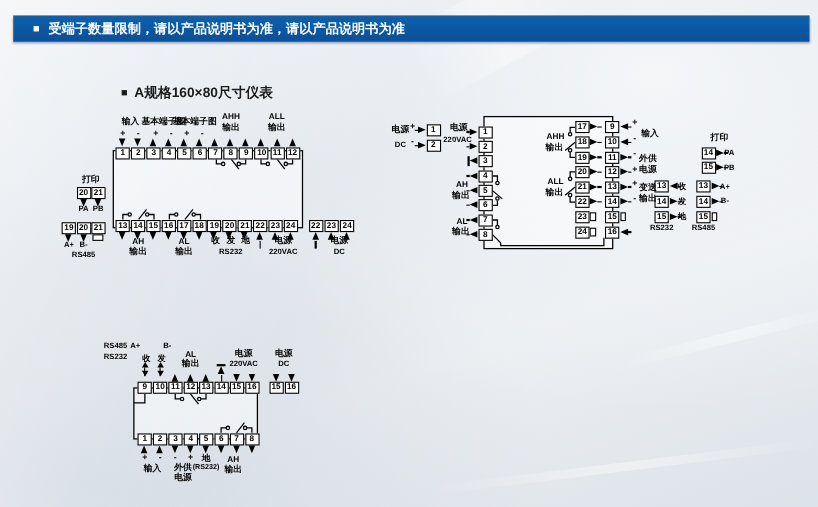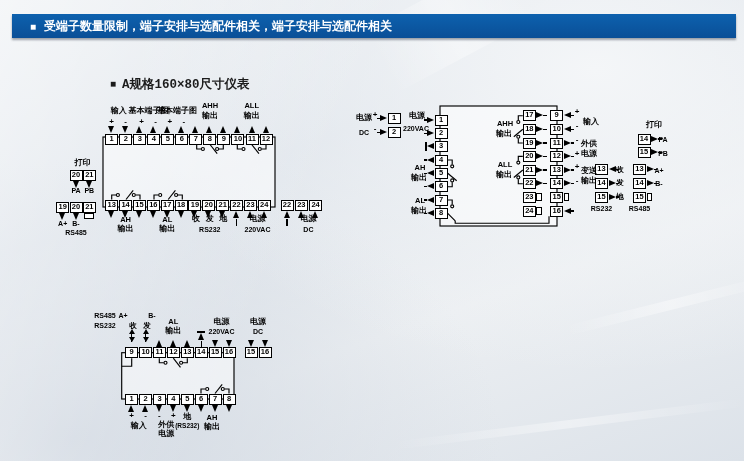--- a/index.html
+++ b/index.html
@@ -41,25 +41,25 @@
 <body>
 
 <div id="page">
   <div class="streak" style="left:370px;top:-10px;width:160px;height:70px;transform:rotate(-28deg);opacity:.45;"></div>
   <div class="streak" style="left:560px;top:300px;width:220px;height:10px;transform:rotate(-14deg);opacity:.5;"></div>
   <div class="streak" style="left:390px;top:420px;width:360px;height:8px;transform:rotate(-7deg);opacity:.5;"></div>
 
   <div id="hdr">
     <div id="hdr-note">
       <span class="blt">■</span>
-      <span>受端子数量限制，端子安排与选配件相关，端子安排与选配件相关</span>
+      <span>受端子数量限制，请以产品说明书为准，请以产品说明书为准</span>
     </div>
   </div>
 
-  <div class="sec-title" style="left:110px;top:76px;font-family:Liberation Mono, monospace;">
+  <div class="sec-title" style="left:110px;top:76px;">
     <span class="blt">■</span><span>A规格160×80尺寸仪表</span>
   </div>
 
   <svg width="744" height="461" viewBox="0 0 744 461">
     <g stroke="#000" stroke-width="1.15" fill="none">
 
       <rect x="103" y="137" width="172" height="70" fill="rgba(255,255,255,0.5)"></rect>
 
       <path d="M196.7,144.5 v4.5 h4.5"></path>
         <path d="M223.3,144.5 v4.5 h-4.5"></path>

